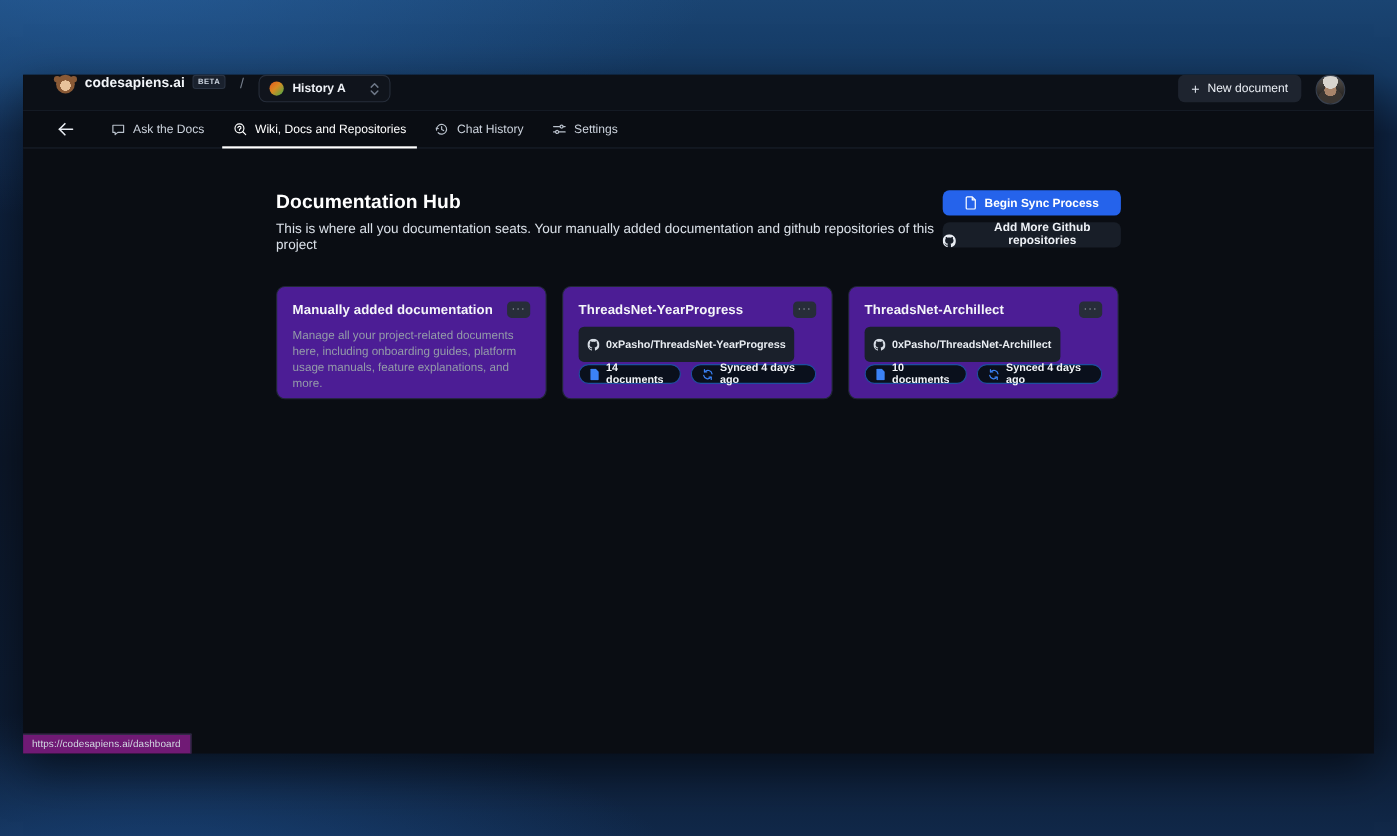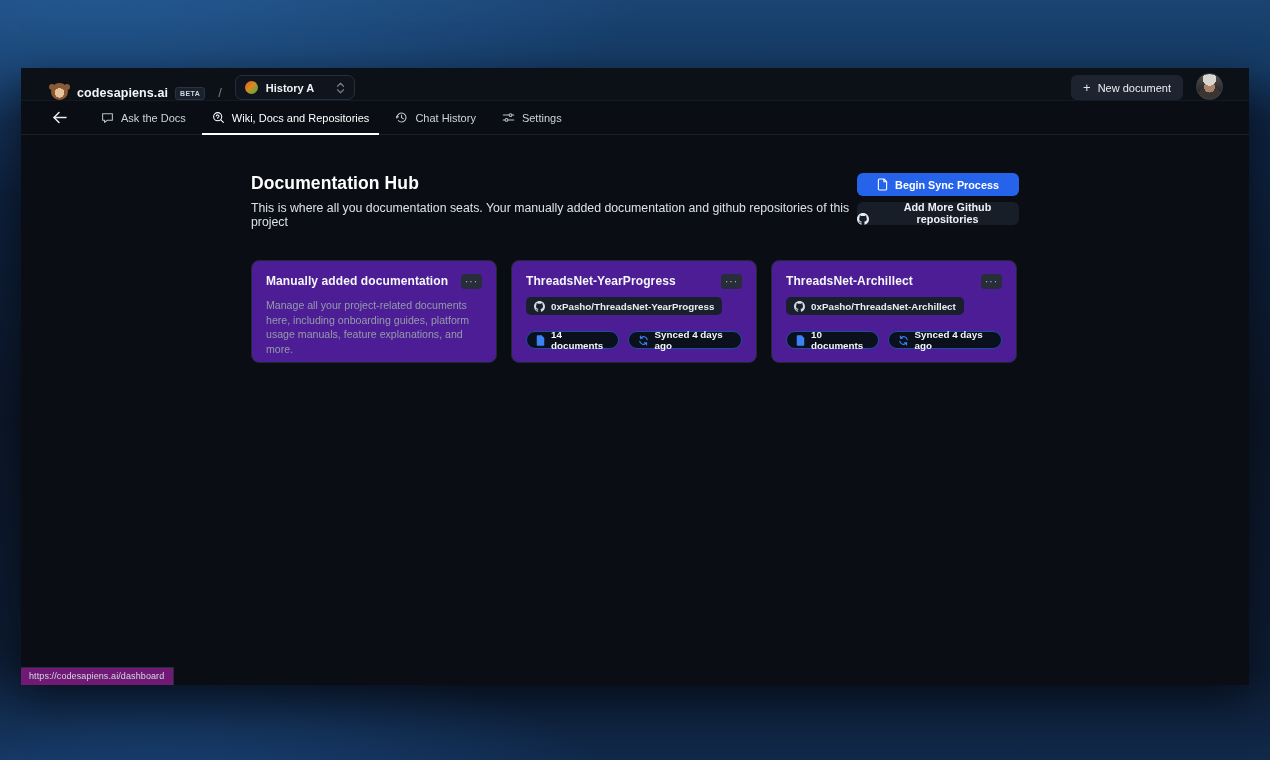--- a/index.html
+++ b/index.html
@@ -18,21 +18,21 @@
   }
 
   .app-window {
     position:absolute; left:21px; top:68px; width:1228px; height:617px;
     background:#0a0d13; display:flex; flex-direction:column;
     box-shadow:0 14px 40px rgba(0,0,0,.55);
   }
 
   
   .topbar {
-    height:33px; flex:0 0 33px; display:flex; align-items:flex-end;
+    height:33px; flex:0 0 33px; display:flex; align-items:flex-start;
     padding:0 26px 0 30px; background:#0c1017; border-bottom:1px solid #141a24;
   }
   .logo {
     width:17px; height:17px; border-radius:50%;
     background:radial-gradient(circle at 50% 58%, #e8c29a 0 36%, #8a5a36 37% 100%);
     position:relative; flex:0 0 auto;
   }
   .logo::before, .logo::after {
     content:""; position:absolute; top:1px; width:6px; height:6px; border-radius:50%;
     background:#8a5a36;
@@ -120,21 +120,21 @@
   .card-title { color:#f4f6f9; font-size:12px; font-weight:bold; letter-spacing:.1px; }
   .more-btn {
     width:21px; height:15px; border-radius:4px; background:#272d39; border:none;
     color:#b6bdc9; font-size:10px; line-height:13px; letter-spacing:1px;
     cursor:pointer; font-family:inherit; padding:0; flex:0 0 auto;
   }
   .card-desc { color:#949ca9; font-size:10.6px; line-height:1.38; margin-top:9px; }
 
   .repo-pill {
     display:inline-flex; align-items:center; gap:6px; align-self:flex-start;
-    background:#1a202b; border-radius:5px; height:18px; padding:0 8px; margin-top:8px; cursor:pointer;
+    background:#1a202b; border-radius:5px; height:32px; padding:0 8px; margin-top:8px; cursor:pointer;
   }
   .repo-pill .r-icon { display:flex; color:#d6dce4; }
   .repo-name { color:#e9edf2; font-size:9.8px; font-weight:bold; }
 
   .badge-row { display:flex; gap:9px; margin-top:auto; }
   .badge {
     display:inline-flex; align-items:center; gap:6px; height:18px; padding:0 9px;
     border:1px solid #1d4fa0; border-radius:9px; background:#0a101c; cursor:default;
   }
   .badge-label { color:#f2f5f9; font-size:9.8px; font-weight:bold; }

